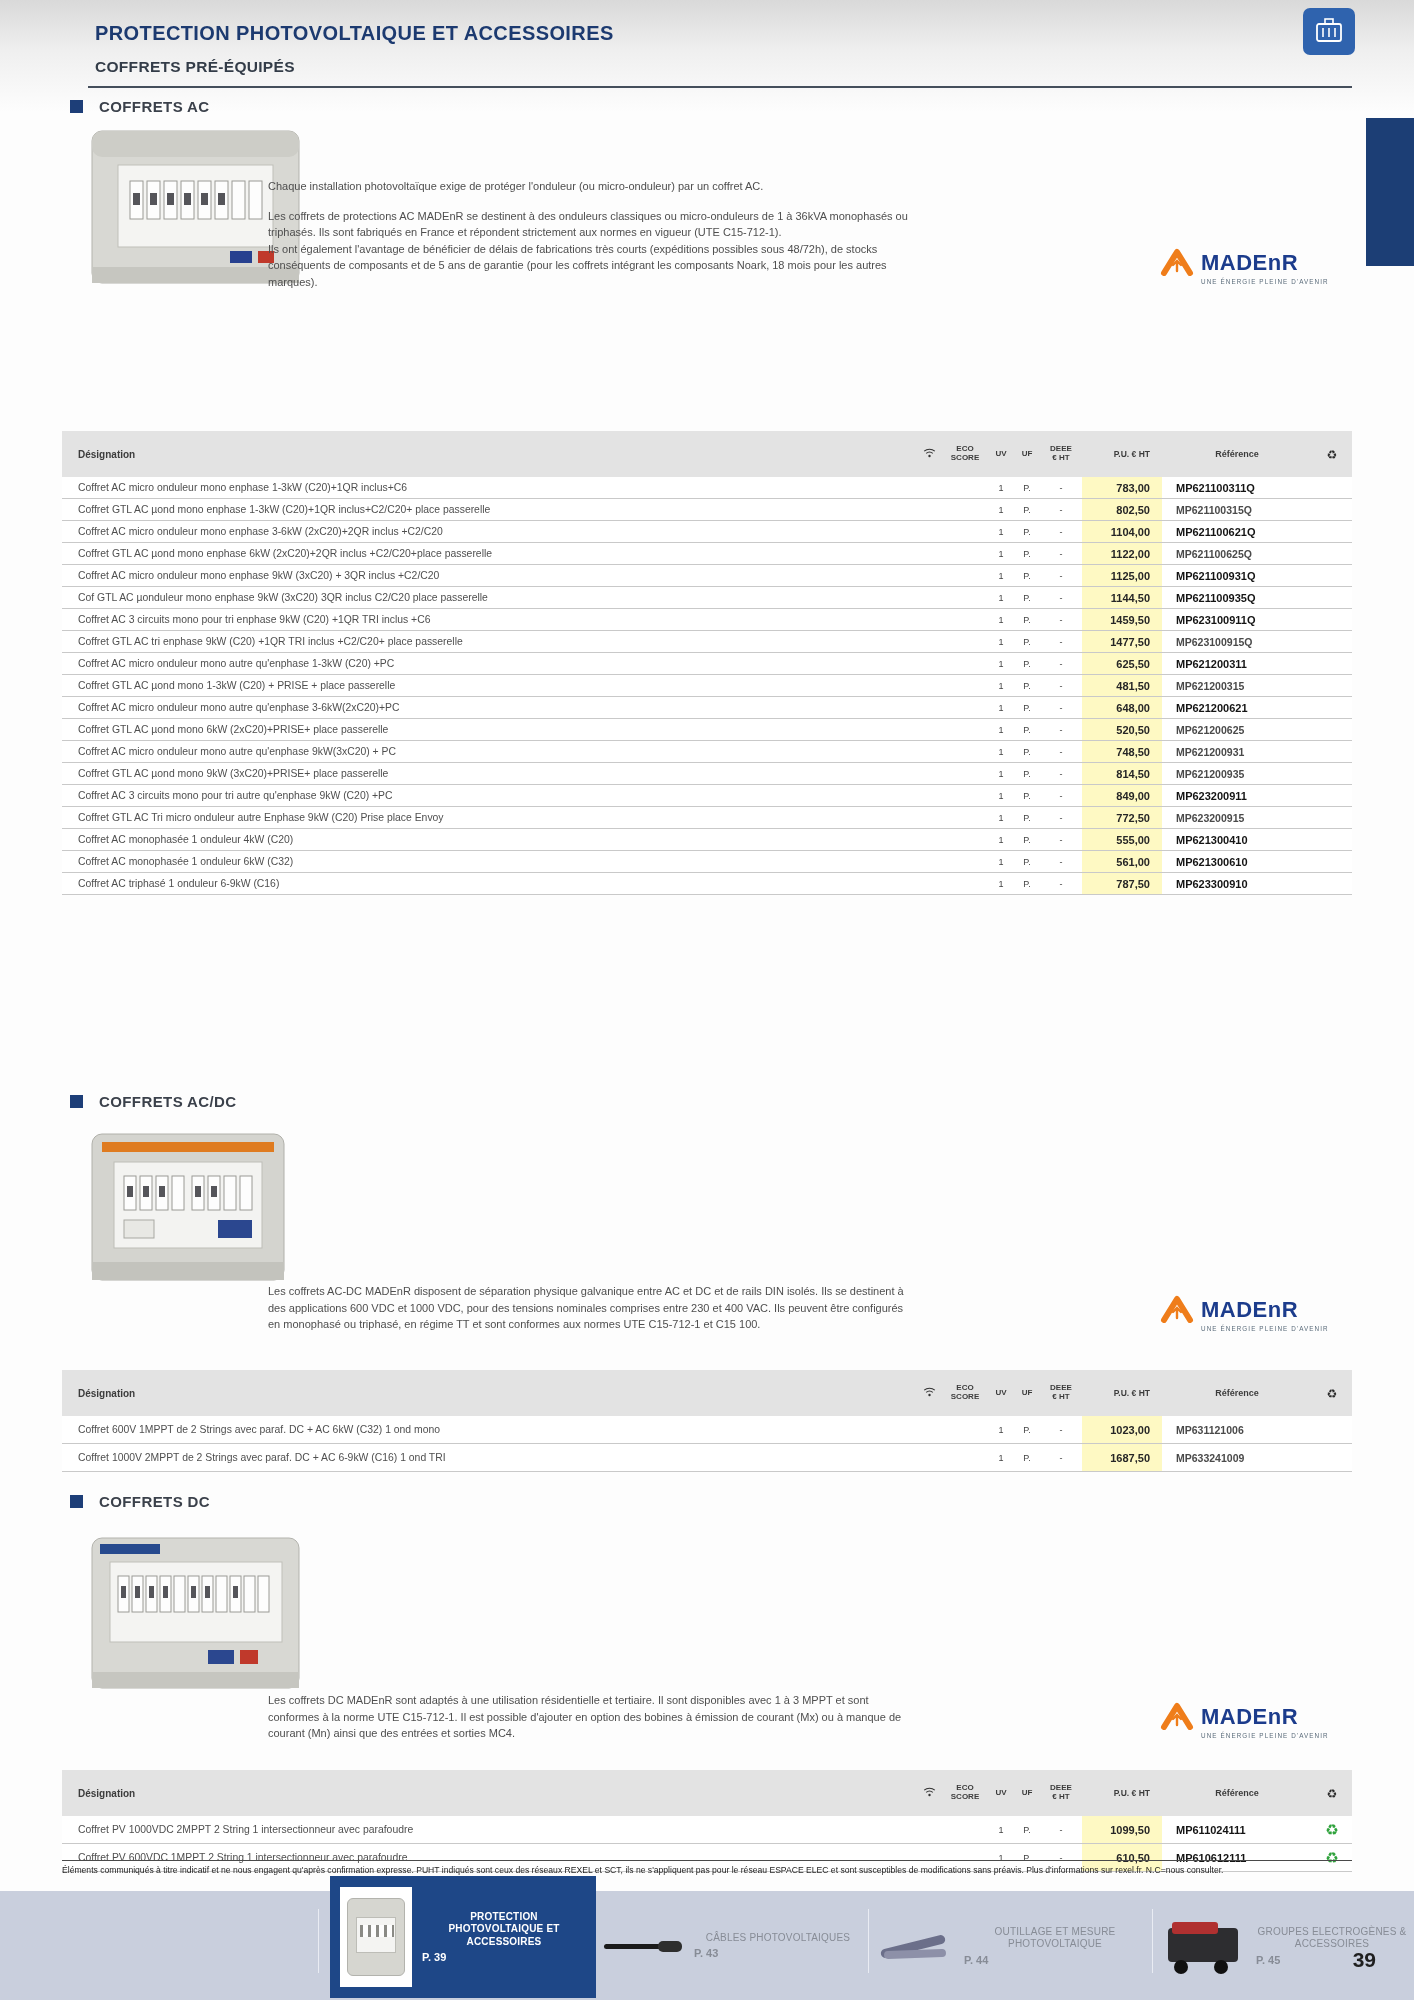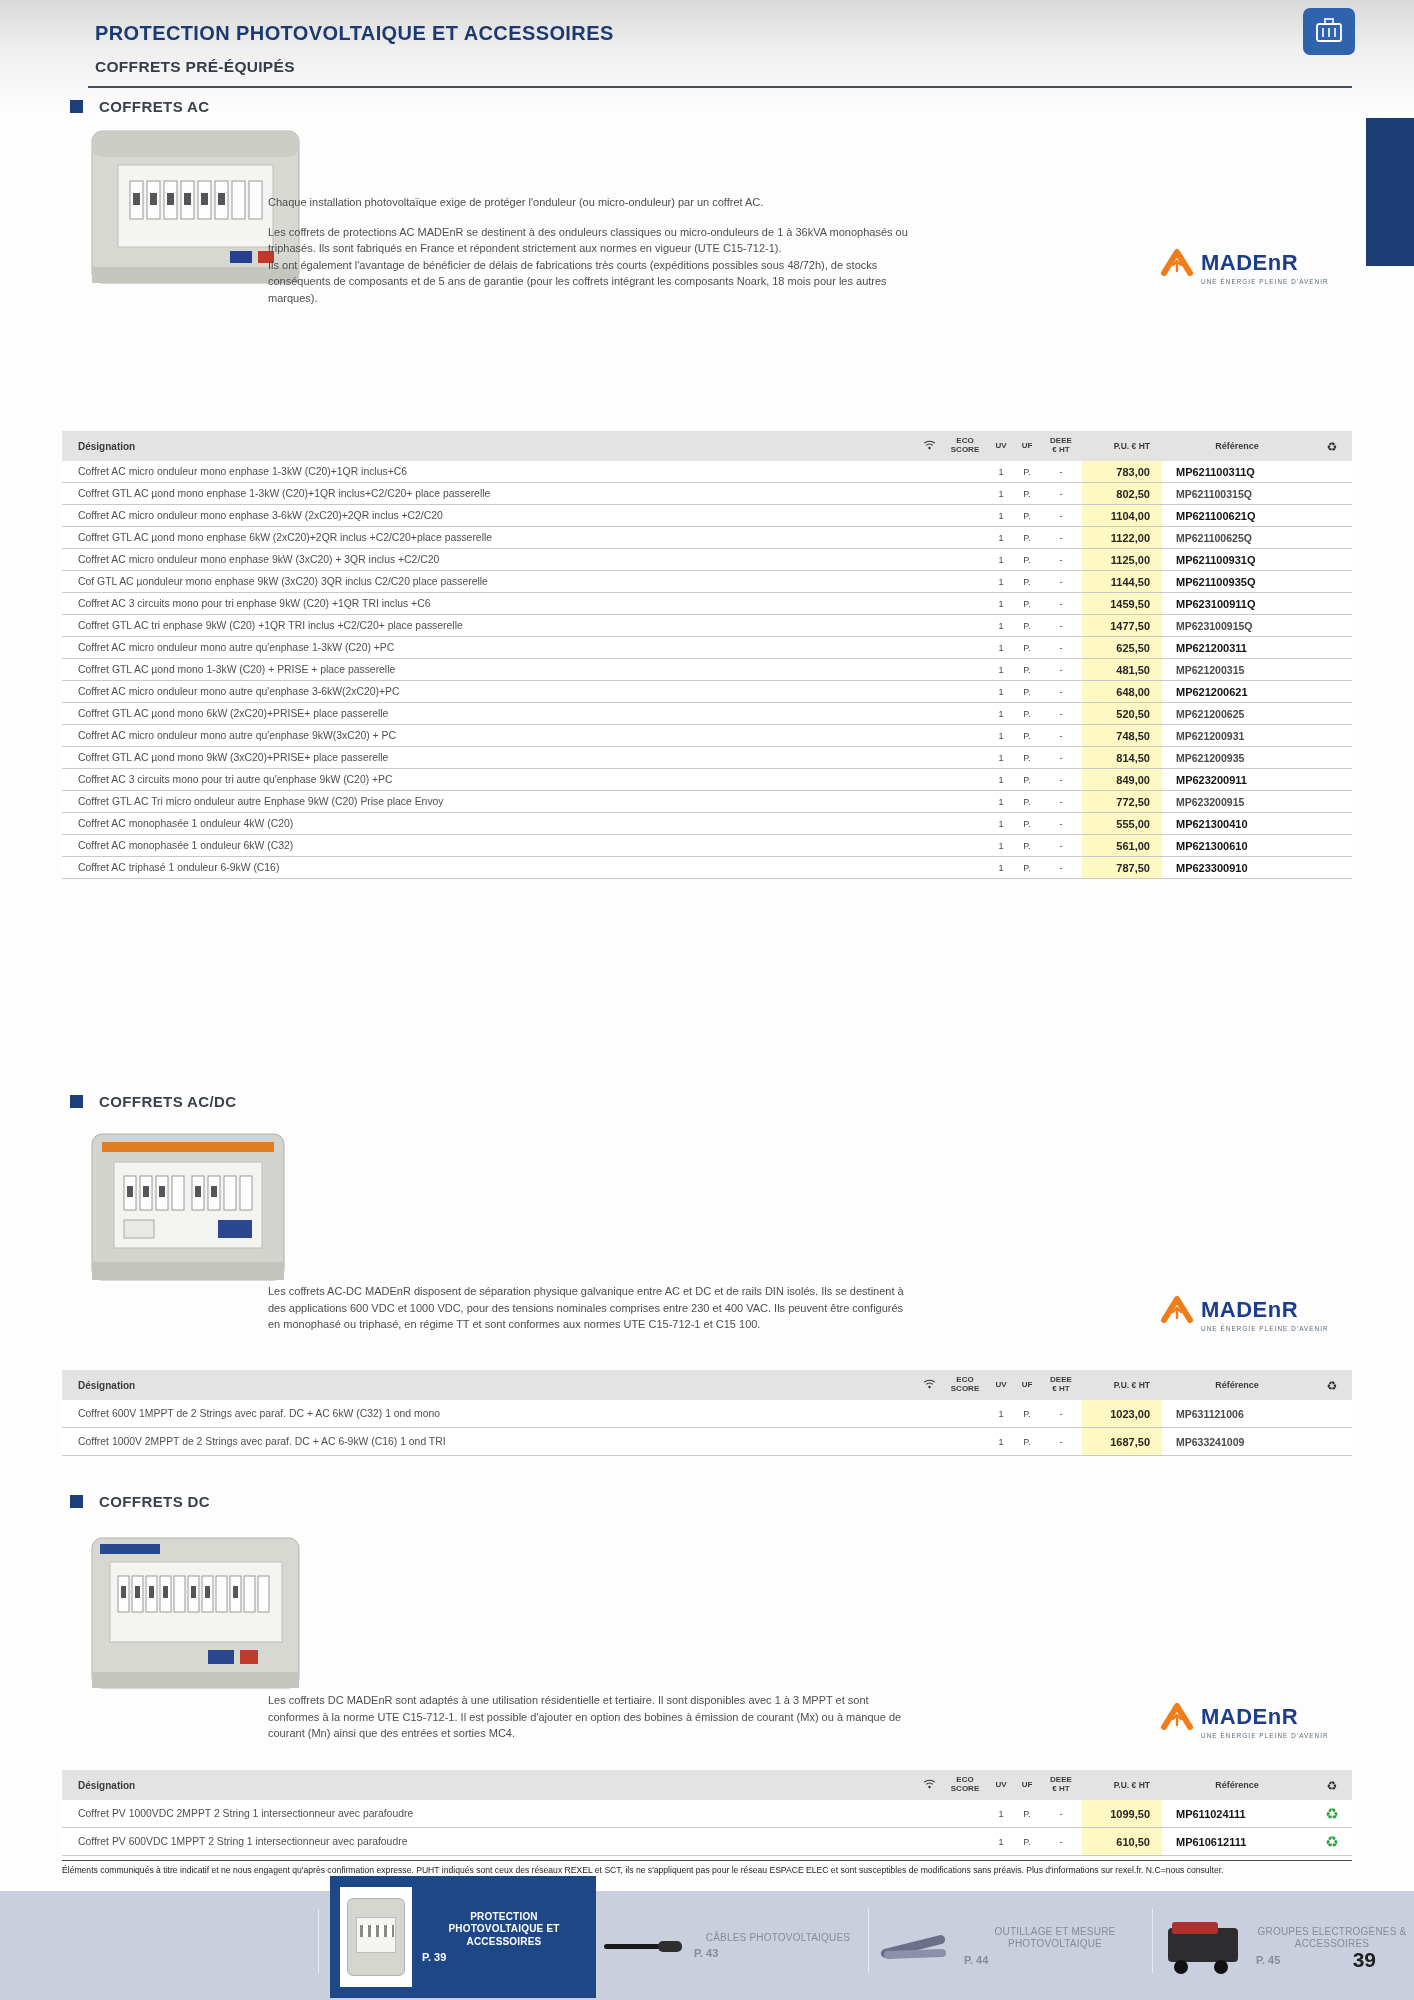--- a/index.html
+++ b/index.html
@@ -30,21 +30,21 @@
   .sec-text p + p { margin-bottom:0; }
 
   .brand { position:absolute; width:200px; }
   .brand-row { display:flex; align-items:flex-end; gap:7px; }
   .brand-name { font-size:22px; font-weight:bold; color:#1c3c8c; letter-spacing:.5px; }
   .brand-tag { margin-top:2px; margin-left:41px; font-size:6.3px; letter-spacing:1.1px; color:#5a6b7a; }
 
   .table { position:absolute; width:1290px; background:#fff; }
   .t-head, .t-row { display:grid;
     grid-template-columns:1fr 26px 46px 26px 26px 42px 80px 150px 40px; align-items:center; }
-  .t-head { height:30px; background:#e3e3e3; }
+  .t-head { height:46px; background:#e3e3e3; }
   .t-row { border-bottom:1px solid #c9c9c9; background:#fff; }
   .tbl-ac .t-row { height:22px; }
   .tbl-sm .t-row { height:28px; }
   .c-des { padding-left:16px; text-align:left; font-size:10.4px; color:#4f4f4f; white-space:nowrap;
     overflow:hidden; }
   .t-head .c-des { font-size:10px; color:#3c3c3c; font-weight:600; }
   .c-mid { text-align:center; font-size:9px; color:#444; }
   .t-head .c-mid { font-size:8px; color:#3c3c3c; line-height:1.1;font-weight:bold; }
   .t-head .stack { display:flex; flex-direction:column; align-items:center; justify-content:center; }
   .c-price { text-align:right; padding-right:12px; font-size:11px; font-weight:bold; color:#262626;
@@ -138,21 +138,21 @@
           <rect x="96" y="70" width="7" height="12"></rect>
         <rect x="113" y="70" width="7" height="12"></rect>
           <rect x="130" y="70" width="7" height="12"></rect>
       </g>
       <rect x="142" y="128" width="22" height="12" fill="#27408f"></rect>
       <rect x="170" y="128" width="16" height="12" fill="#c0392b"></rect>
       <rect x="4" y="144" width="207" height="16" fill="#c6c6c0"></rect>
     </svg>
   </div>
 
-  <div class="sec-text" style="left:268px; top:194px; width:650px;">
+  <div class="sec-text" style="left:268px; top:178px; width:650px;">
 
   <p>Chaque installation photovoltaïque exige de protéger l'onduleur (ou micro-onduleur) par un coffret AC.</p>
       <p>Les coffrets de protections AC MADEnR se destinent à des onduleurs classiques ou micro-onduleurs de 1 à 36kVA monophasés ou triphasés. Ils sont fabriqués en France et répondent strictement aux normes en vigueur (UTE C15-712-1).</p>
       <p>Ils ont également l'avantage de bénéficier de délais de fabrications très courts (expéditions possibles sous 48/72h), de stocks conséquents de composants et de 5 ans de garantie (pour les coffrets intégrant les composants Noark, 18 mois pour les autres marques).</p>
     </div>
 
   <div class="brand" style="left:1160px; top:246px;">
     <div class="brand-row">
       <svg width="34" height="30" viewBox="0 0 34 30">
         <path d="M4 27 L17 6 L30 27" fill="none" stroke="#ef7d1a" stroke-width="6" stroke-linecap="round" stroke-linejoin="round"></path>

